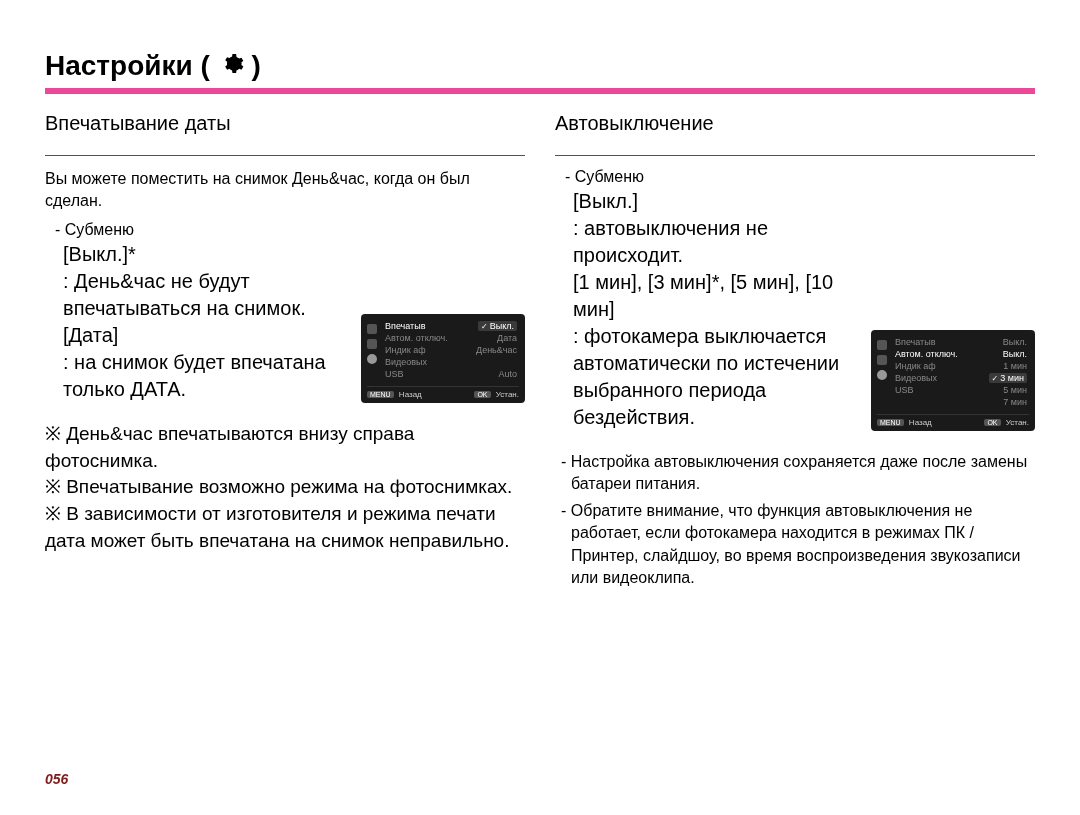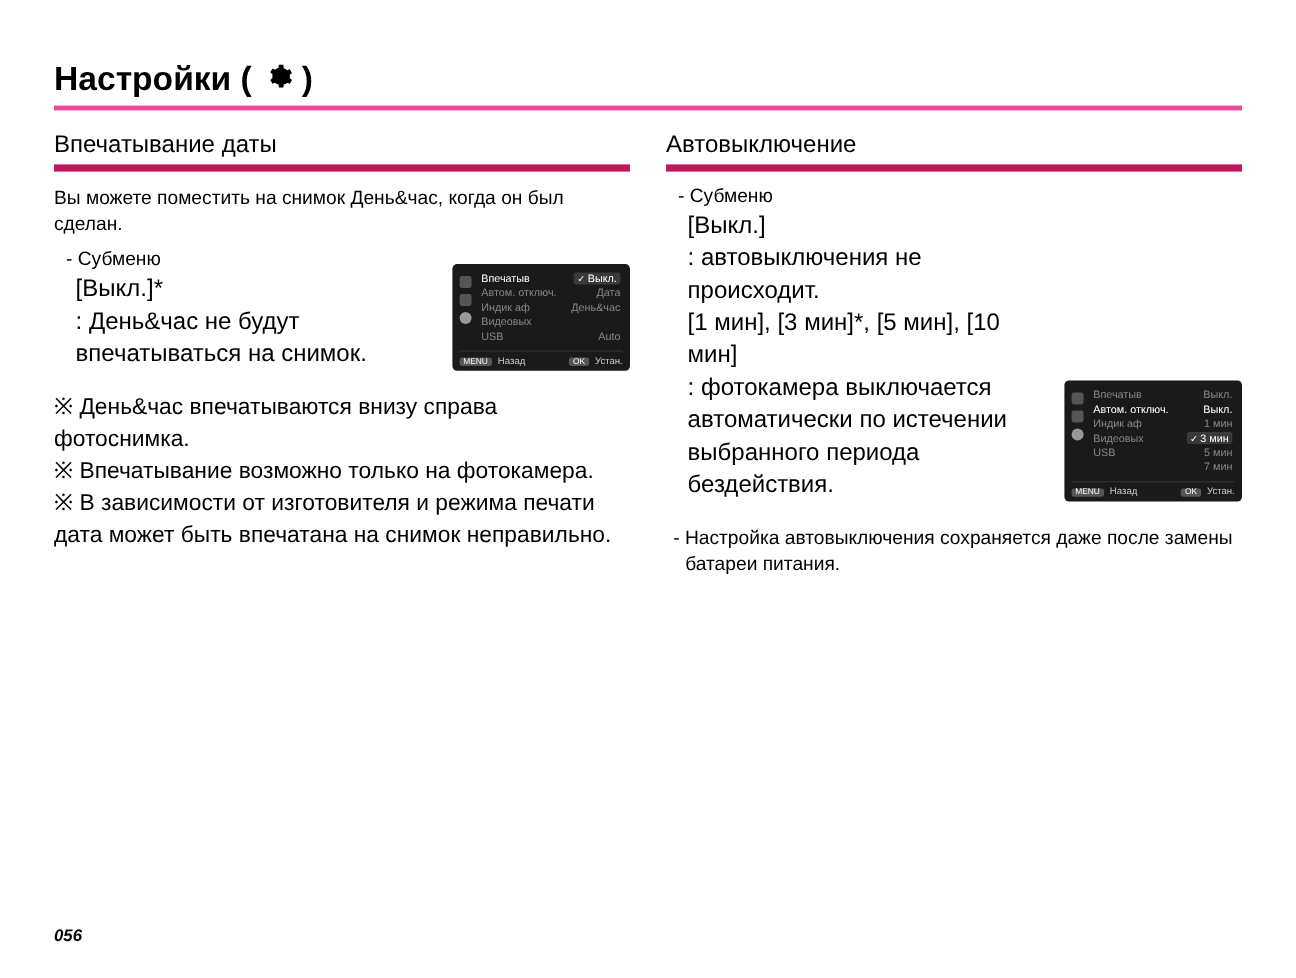--- a/index.html
+++ b/index.html
@@ -8,21 +8,21 @@
     height: 815px;
     background: #fff;
     font-family: Arial, "Helvetica Neue", sans-serif;
     color: #000;
     position: relative;
     padding: 50px 45px 30px 45px;
   }
   .page-title-row {
     display: flex;
     align-items: center;
-    border-bottom: 4px solid #ec4899;
+    border-bottom: 6px solid #ec4899;
     padding-bottom: 6px;
     margin-bottom: 18px;
   }
   .page-title {
     font-size: 28px;
     font-weight: bold;
   }
   .gear-slot { display:inline-flex; align-items:center; margin-left:4px; }
   .gear {
     width: 22px; height: 22px; display:inline-block;
@@ -31,22 +31,22 @@
     display: flex;
     gap: 30px;
   }
   .col {
     flex: 1 1 0;
     min-width: 0;
   }
   .section-head {
     font-size: 20px;
     font-weight: 400;
-    border-bottom: 6px solid #be185d;
-    padding-bottom: 4px;
+    border-bottom: 1px solid #be185d;
+    padding-bottom: 20px;
     margin-bottom: 12px;
   }
   .intro {
     font-size: 16px;
     line-height: 1.35;
     margin-bottom: 10px;
   }
   .submenu-label {
     font-size: 16px;
     margin-left: 10px;
@@ -75,21 +75,21 @@
   }
   .bulleted p { margin-left:16px; text-indent:-10px; margin-bottom:4px;}
   .withscreen {
     display:flex;
     gap:10px;
     align-items:flex-end;
   }
   .textcol { flex:1; }
   
   .screen {
-    width: 148px;
+    width: 164px;
     background:#1a1a1a;
     border-radius:4px;
     color:#cfcfcf;
     font-size:9px;
     padding:6px 6px 4px 6px;
   }
   .screen .menu-row {
     display:flex; justify-content:space-between;
     padding:1px 2px;
     color:#888;
@@ -123,21 +123,21 @@
     display:flex; justify-content:space-between;
     margin-top:6px; font-size:8px; color:#ccc;
     border-top:1px solid #333; padding-top:3px;
   }
   .screen .footer .btn{
     background:#555; color:#fff; padding:0 3px; border-radius:2px;
     font-size:7px; margin-right:3px;
   }
   .page-num{
     position:absolute; bottom:28px; left:45px;
-    font-size:14px; font-style:italic; font-weight:bold; color:#000000;
+    font-size:14px; font-style:italic; font-weight:bold; color:#7f1d1d;
   }
 </style>
 </head>
 <body>
 
 <div class="page-title-row">
   <span class="page-title">
     <span>Настройки</span>
     <span> ( </span>
     <span class="gear-slot">
@@ -156,20 +156,24 @@
     <p class="intro">Вы можете поместить на снимок День&amp;час, когда он был сделан.</p>
 
     <div class="withscreen">
       <div class="textcol">
         <p class="submenu-label">- Субменю</p>
 
         <div class="opt-row">
           <span class="opt-key">[Выкл.]*</span>
           <span class="opt-val">: День&amp;час не будут впечатываться на снимок.</span>
         </div>
+        <div class="opt-row">
+          <span class="opt-key">[Дата]</span>
+          <span class="opt-val">: на снимок будет впечатана только ДАТА.</span>
+        </div>
       </div>
 
       <div class="screen">
         <div class="side">
           <div class="left-icons">
             <span></span>
             <span></span>
             <span class="gearmini"></span>
           </div>
           <div class="mainarea">
@@ -203,21 +207,21 @@
           <span>
             <span class="btn">OK</span>
             <span>Устан.</span>
           </span>
         </div>
       </div>
     </div>
 
     <div class="notes">
       <p>※ День&amp;час впечатываются внизу справа фотоснимка.</p>
-      <p>※ Впечатывание возможно только на фотокамера.</p>
+      <p>※ Впечатывание возможно режима на фотоснимках.</p>
       <p>※ В зависимости от изготовителя и режима печати дата может быть впечатана на снимок неправильно.</p>
     </div>
   </div>
 
   <div class="col">
     <div class="section-head">Автовыключение</div>
 
     <div class="withscreen">
       <div class="textcol">
         <p class="submenu-label">- Субменю</p>
@@ -277,17 +281,18 @@
           <span>
             <span class="btn">OK</span>
             <span>Устан.</span>
           </span>
         </div>
       </div>
     </div>
 
     <div class="bulleted">
       <p>- Настройка автовыключения сохраняется даже после замены батареи питания.</p>
+      <p>- Обратите внимание, что функция автовыключения не работает, если фотокамера находится в режимах ПК / Принтер, слайдшоу, во время воспроизведения звукозаписи или видеоклипа.</p>
     </div>
   </div>
 </div>
 
 <div class="page-num">056</div>
 
 </body></html>

